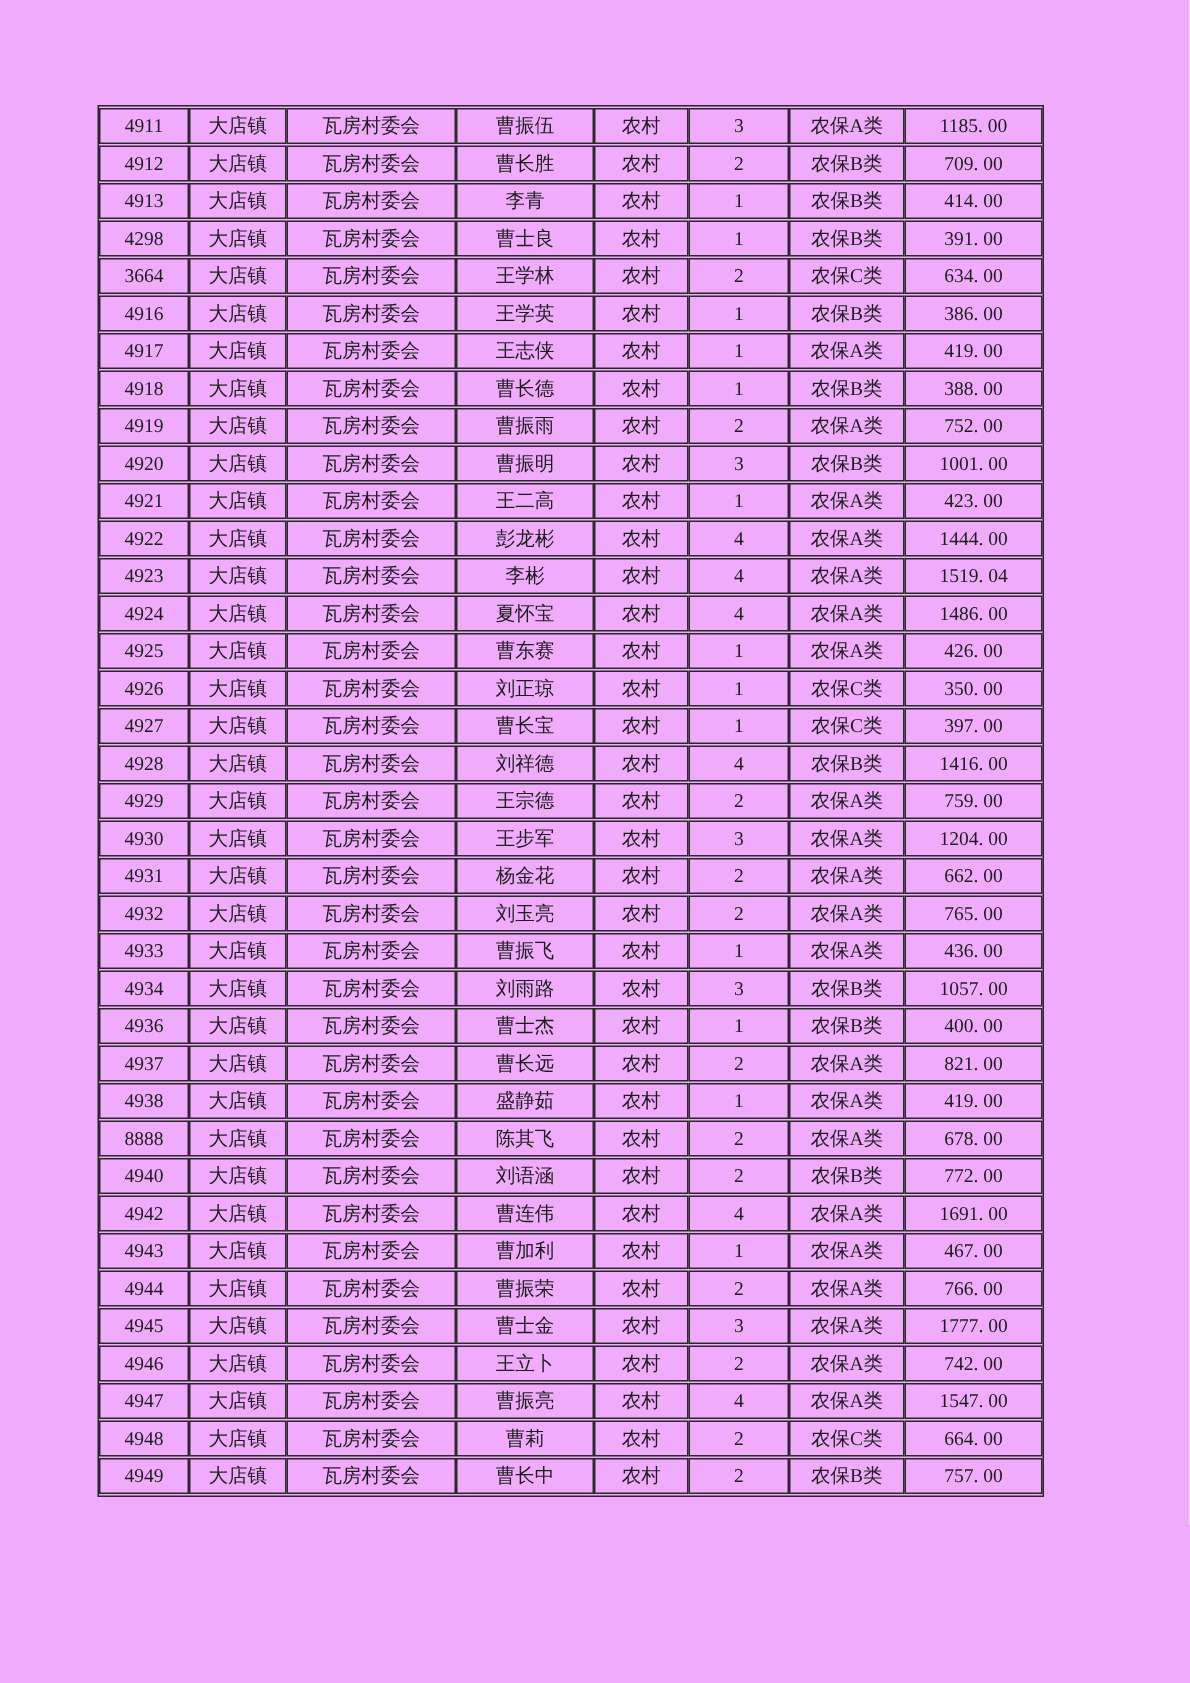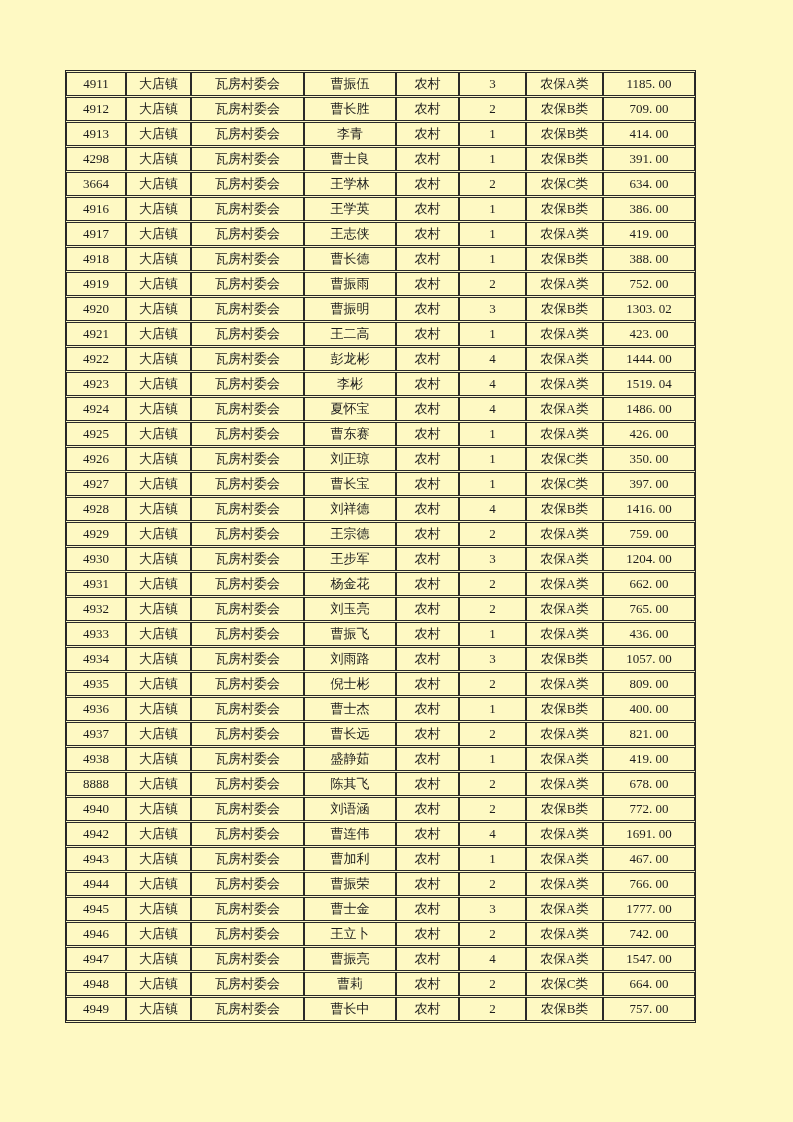--- a/index.html
+++ b/index.html
@@ -4,21 +4,21 @@
 <style>
   html, body {
     margin: 0;
     padding: 0;
     background: #ffffff;
   }
   .page {
     position: relative;
     width: 793px;
     height: 1122px;
-    background: #fef9c3;
+    background: #f0abfc;
     overflow: hidden;
     font-family: "Liberation Serif", "DejaVu Serif", serif;
   }
   table.roster {
     position: absolute;
     left: 65px;
     top: 70px;
     width: 629px;
     table-layout: fixed;
     border-collapse: separate;
@@ -145,21 +145,21 @@
           <td>752. 00</td>
         </tr>
         <tr>
           <td>4920</td>
           <td>大店镇</td>
           <td>瓦房村委会</td>
           <td>曹振明</td>
           <td>农村</td>
           <td>3</td>
           <td>农保B类</td>
-          <td>1303. 02</td>
+          <td>1001. 00</td>
         </tr>
         <tr>
           <td>4921</td>
           <td>大店镇</td>
           <td>瓦房村委会</td>
           <td>王二高</td>
           <td>农村</td>
           <td>1</td>
           <td>农保A类</td>
           <td>423. 00</td>
@@ -286,30 +286,20 @@
         </tr>
         <tr>
           <td>4934</td>
           <td>大店镇</td>
           <td>瓦房村委会</td>
           <td>刘雨路</td>
           <td>农村</td>
           <td>3</td>
           <td>农保B类</td>
           <td>1057. 00</td>
-        </tr>
-        <tr>
-          <td>4935</td>
-          <td>大店镇</td>
-          <td>瓦房村委会</td>
-          <td>倪士彬</td>
-          <td>农村</td>
-          <td>2</td>
-          <td>农保A类</td>
-          <td>809. 00</td>
         </tr>
         <tr>
           <td>4936</td>
           <td>大店镇</td>
           <td>瓦房村委会</td>
           <td>曹士杰</td>
           <td>农村</td>
           <td>1</td>
           <td>农保B类</td>
           <td>400. 00</td>

